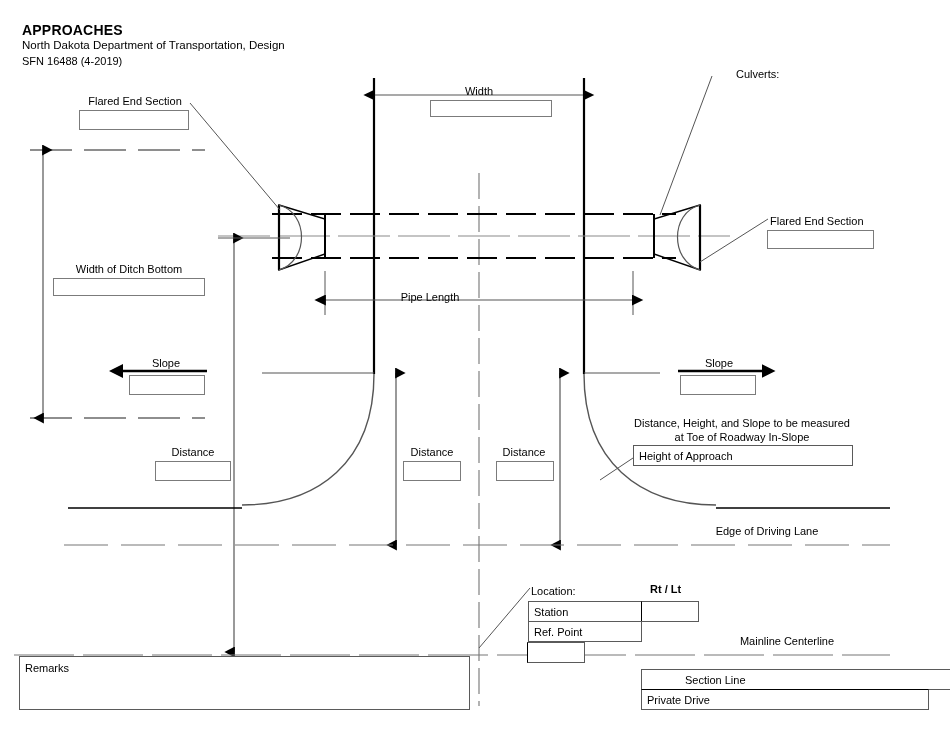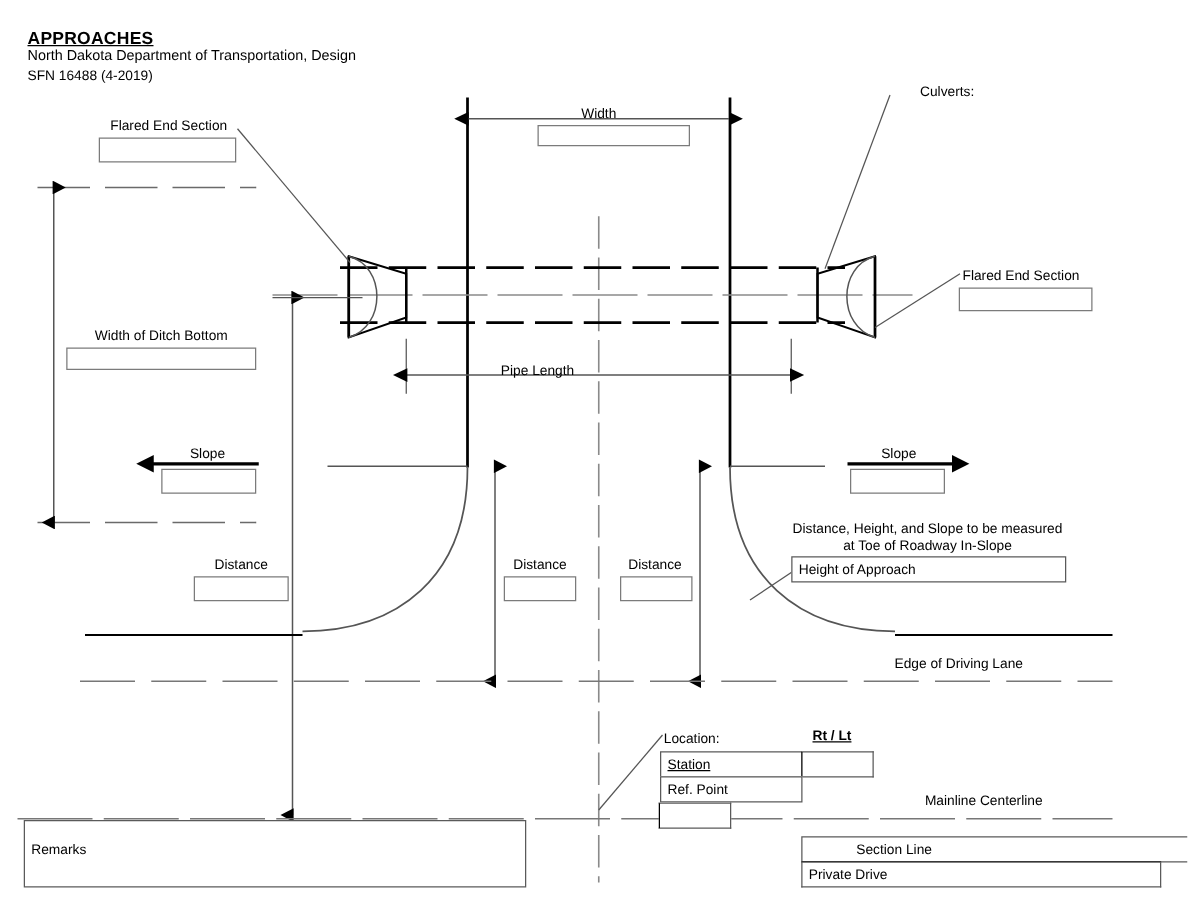--- a/index.html
+++ b/index.html
@@ -36,21 +36,21 @@
     left: 22px; top: 55px;
     font-size: 11px;
   }
 
   
   .lbl {
     font-size: 11px;
     white-space: nowrap;
   }
   .lbl.center { text-align: center; }
-  .lbl.bold { font-weight: bold; text-decoration: underline; }
+  .lbl.bold { font-weight: bold; }
 
   
   .field {
     box-sizing: border-box;
     border: 1px solid #7b7b7b;
     background: #ffffff;
   }
 
   
   .tbox {
@@ -201,32 +201,32 @@
 
   <div class="abs lbl center" style="left:632px; top:417px; width:220px;">Distance, Height, and Slope to be measured</div>
   <div class="abs lbl center" style="left:632px; top:431px; width:220px;">at Toe of Roadway In-Slope</div>
   <div class="abs tbox" style="left:633px; top:445px; width:220px; height:21px;">Height of Approach</div>
 
   <div class="abs lbl center" style="left:692px; top:525px; width:150px;">Edge of Driving Lane</div>
 
   <div class="abs lbl" style="left:531px; top:585px;">Location:</div>
   <div class="abs lbl bold" style="left:650px; top:583px;">Rt / Lt</div>
   <div class="abs" style="left:528px; top:601px;">
-    <div style="display:flex;text-decoration:underline;">
+    <div style="display:flex;">
       <div class="tbox" style="width:114px; height:21px;">Station</div>
       <div class="tbox" style="width:58px; height:21px; margin-left:-1px; border-left:1.6px solid #000;"></div>
     </div>
     <div style="display:flex; margin-top:-1px;flex-direction:column;">
       <div class="tbox" style="width:114px; height:21px;">Ref. Point</div>
       <div class="tbox" style="width:58px; height:21px; margin-left:-1px; border-left:1.6px solid #000;"></div>
     </div>
   </div>
 
   <div class="abs lbl center" style="left:727px; top:635px; width:120px;">Mainline Centerline</div>
 
-  <div class="abs tbox" style="left:19px; top:656px; width:402px; height:54px; padding-top:15px;">Remarks</div>
+  <div class="abs tbox" style="left:19px; top:656px; width:451px; height:54px; padding-top:3px;">Remarks</div>
 
   <div class="abs" style="left:641px; top:669px;">
     <div class="tbox" style="width:328px; height:21px;padding-left:43px;">Section Line</div>
     <div class="tbox" style="width:288px; height:21px; margin-top:-1px; border-top:1.6px solid #000;">Private Drive</div>
   </div>
 
 </div>
 
 </body></html>

